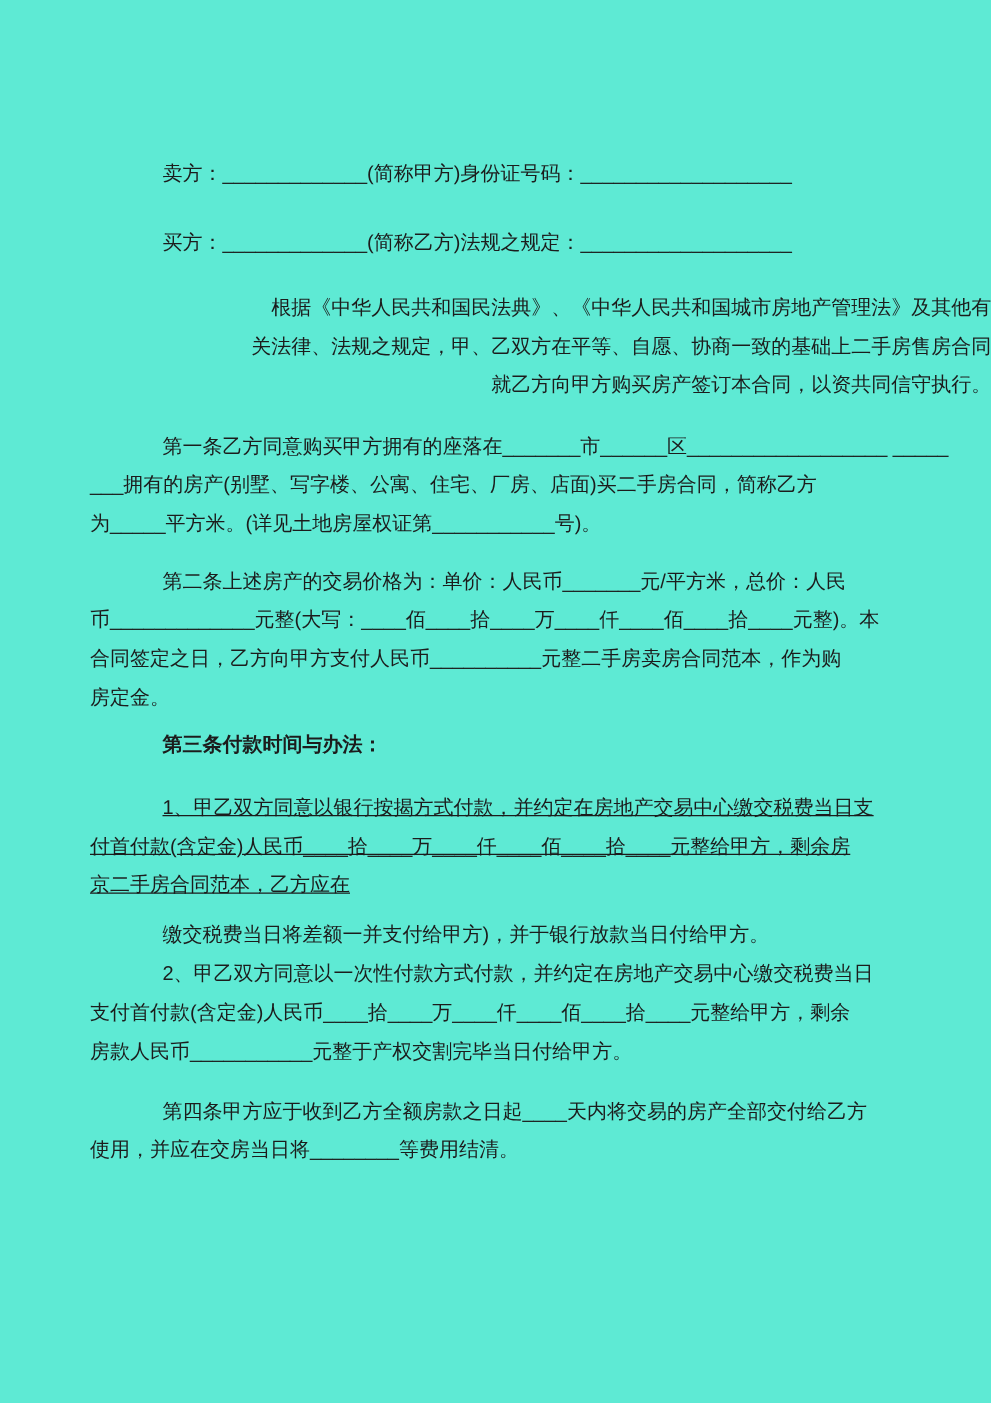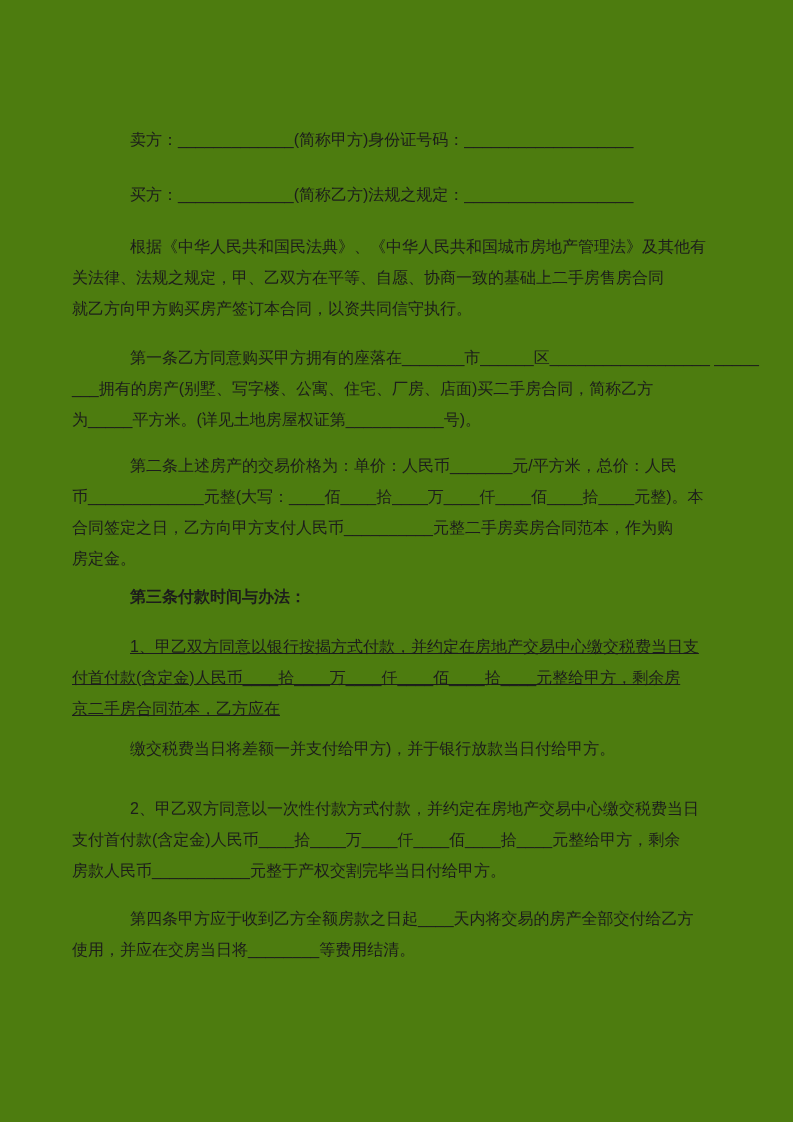--- a/index.html
+++ b/index.html
@@ -4,21 +4,21 @@
 <style>
   html, body {
     margin: 0;
     padding: 0;
     background: #ffffff;
   }
   .page {
     position: relative;
     width: 793px;
     height: 1122px;
-    background: #4d7c0f;
+    background: #5eead4;
     overflow: hidden;
     font-family: "Liberation Sans", "DejaVu Sans", sans-serif;
     font-size: 16px;
     line-height: 31px;
     color: #1c1c1c;
   }
   .content {
     padding: 124px 0 0 72px;
   }
   .block {
@@ -27,26 +27,26 @@
   .line {
     white-space: pre;
     height: 31px;
   }
   .indent {
     padding-left: 58px;
   }
   .mb24 { margin-bottom: 24px; }
   .mb21 { margin-bottom: 21px; }
   .mb19 { margin-bottom: 19px; font-weight: bold; }
-  .mb18 { margin-bottom: 18px; }
+  .mb18 { margin-bottom: 18px; text-align: right; }
   .mb17 { margin-bottom: 17px; }
   .mb15 { margin-bottom: 15px; }
   .mb9  { margin-bottom: 9px; text-decoration: underline; }
   .mb7  { margin-bottom: 7px; }
-  .mb29 { margin-bottom: 29px; }
+  .mb29 { }
 </style>
 </head>
 <body>
 
 <div class="page">
   <div class="content">
 
     <div class="block mb24">
       <div class="line indent">卖方：_____________(简称甲方)身份证号码：___________________</div>
     </div>

